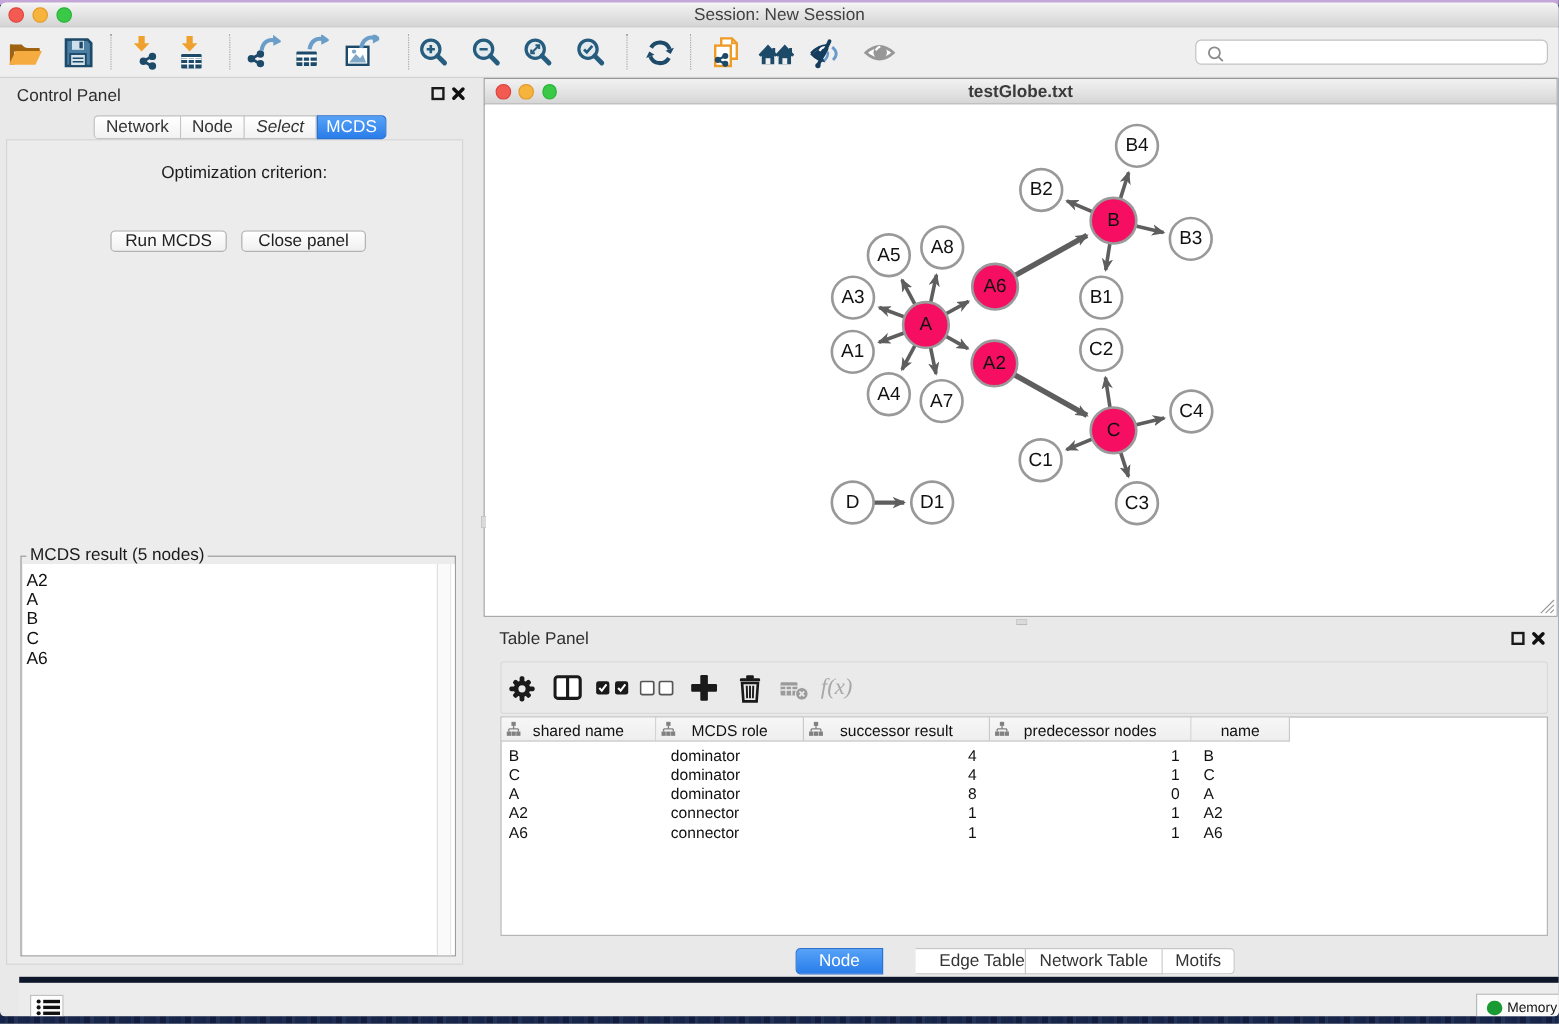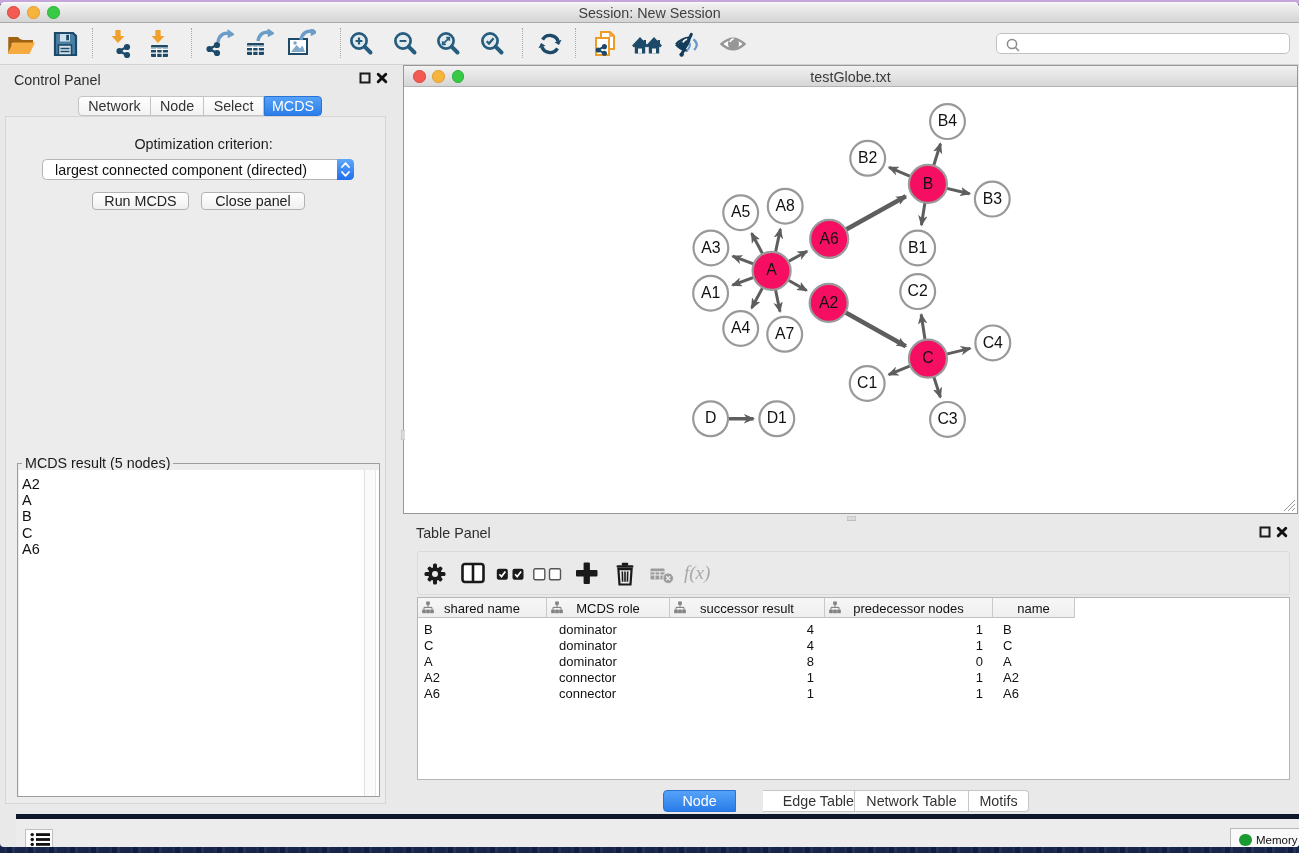--- a/index.html
+++ b/index.html
@@ -39,21 +39,21 @@
 #fieldset { position:absolute; left:17px; top:460.5px; width:363px; height:334px; border:1px solid #9d9d9d; }
 #fieldset legend { position:absolute; left:4px; top:-8.5px; background:#ececec; padding:0 3px; font-size:14.3px; color:#1a1a1a; }
 #listbox { position:absolute; left:1px; top:6px; width:360px; height:326px; background:#fff; }
 #listbox .li { position:absolute; left:3px; font-size:14.5px; color:#111; }
 #lb-scroll { position:absolute; right:3px; top:0px; width:12px; height:326px; background:#fafafa; border-left:1px solid #e0e0e0; border-right:1px solid #e8e8e8;}
 
 #netwin { position:absolute; left:403px; top:62.5px; width:895px; height:449px; background:#fff;
   border:1px solid #979797; }
 #nettitle { position:absolute; left:0; top:0; width:893px; height:21px;
   background:linear-gradient(#f2f2f2,#d6d6d6); border-bottom:1px solid #b3b3b3; }
-#nettitle .title { position:absolute; left:0; right:0; top:3.5px; text-align:center; font-size:14.3px; color:#3a3a3a; }
+#nettitle .title { position:absolute; left:0; right:0; top:3.5px; text-align:center; font-size:14.3px; color:#3a3a3a;font-weight:bold; }
 #netcanvas { position:absolute; left:0; top:22px; width:893px; height:425px; background:#fff; }
 
 #tp-title { position:absolute; left:416px; top:522.5px; font-size:14.3px; color:#2e2e2e; }
 #tp-toolbar { position:absolute; left:417px; top:549px; width:873px; height:44px; background:#eaeaea;
   border:1px solid #dadada; border-radius:3px; }
 #tbl { position:absolute; left:417px; top:595px; width:873px; height:183px; background:#fff; border:1px solid #b5b5b5; }
 .th { position:absolute; top:0; height:20px; background:linear-gradient(#f7f7f7,#eeeeee);
   border-right:1px solid #c9c9c9; border-bottom:1px solid #c2c2c2; font-size:13px; color:#111; }
 .th span { position:absolute; left:0; right:0; top:3px; text-align:center; }
 .td { position:absolute; font-size:13px; color:#111; height:16px; line-height:16px; }
@@ -213,31 +213,23 @@
   <div id="cp-title">Control Panel</div>
   <svg class="panelico" style="left:359px; top:70px;" width="12" height="12" viewBox="0 0 12 12">
       <rect x="1.5" y="1.5" width="9" height="9" fill="none" stroke="#1a1a1a" stroke-width="2"></rect>
     </svg>
   <svg class="panelico" style="left:376px; top:70px;" width="12" height="12" viewBox="0 0 12 12">
       <path d="M2.2 2.2 L9.8 9.8 M9.8 2.2 L2.2 9.8" stroke="#111" stroke-width="2.9" stroke-linecap="round"></path>
     </svg>
   <div id="cp-body"></div>
   <div class="tab" style="left:78px; width:73px; border-radius:4px 0 0 4px;">Network</div>
   <div class="tab" style="left:151px; width:53px; border-left:0;">Node</div>
-  <div class="tab" style="left:204px; width:60px; border-left:0;">Select</div>
+  <div class="tab" style="left:204px; width:60px; border-left:0;font-style:italic;">Select</div>
   <div class="tab tabsel" style="left:264px; width:58px; border-radius:0 4px 4px 0;">MCDS</div>
   <div id="optlabel">Optimization criterion:</div>
-  <div id="dropdown">largest connected component (directed)
-    <div id="stepper">
-      <svg width="17" height="21" viewBox="0 0 17 21">
-        <path d="M5 8 L8.5 4.2 L12 8" fill="none" stroke="#fff" stroke-width="1.8" stroke-linecap="round" stroke-linejoin="round"></path>
-        <path d="M5 13 L8.5 16.8 L12 13" fill="none" stroke="#fff" stroke-width="1.8" stroke-linecap="round" stroke-linejoin="round"></path>
-      </svg>
-    </div>
-  </div>
   <div class="btn" style="left:92px; width:97px;">Run MCDS</div>
   <div class="btn" style="left:201px; width:104px;">Close panel</div>
   <div id="fieldset">
     <legend>MCDS result (5 nodes)</legend>
     <div id="listbox">
       <div class="li" style="top:6px;">A2</div>
       <div class="li" style="top:22px;">A</div>
       <div class="li" style="top:38.5px;">B</div>
       <div class="li" style="top:55px;">C</div>
       <div class="li" style="top:71px;">A6</div>

